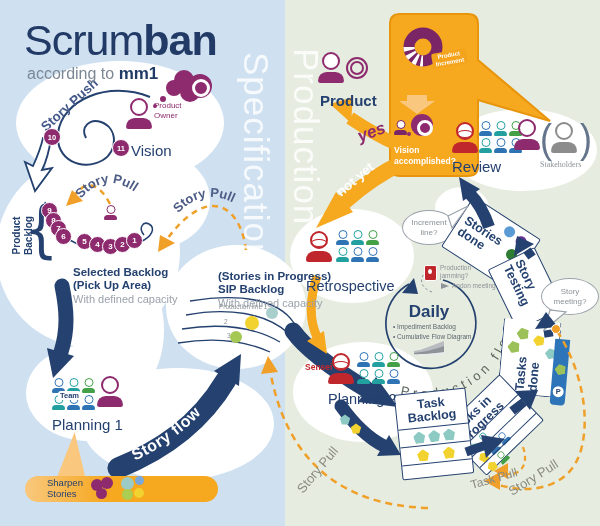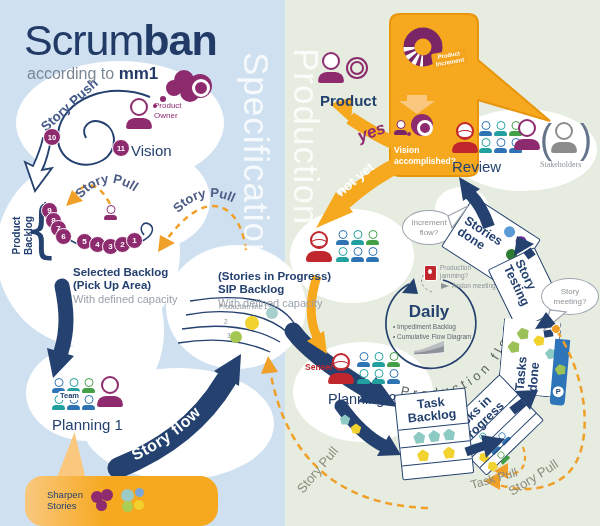--- a/index.html
+++ b/index.html
@@ -192,21 +192,21 @@
       <span class="pp" style="--c:#43a047;"></span>
     <span class="pp" style="--c:#22a0a0;"></span>
       <span class="pp" style="--c:#2e74b5;"></span>
       <span class="pp" style="--c:#2e74b5;"></span>
   </div>
   <div class="teamtag" style="left:58px;top:391px;">Team</div>
   <div class="pp lg" style="--c:#8d2b6e;left:97px;top:376px;"></div>
   <div class="lab lab15" style="left:52px;top:416px;">Planning 1</div>
 
   <div class="abs" style="left:56px;top:432px;width:30px;height:48px;background:#f9c87e;clip-path:polygon(0 100%,62% 0,100% 100%);"></div>
-  <div class="abs" style="left:25px;top:476px;width:193px;height:50px;border-radius:18px;background:linear-gradient(90deg,#f9c87e,#f6a81f 42%);display:flex;align-items:center;gap:7px;padding:0 0 0 22px;box-sizing:border-box;">
+  <div class="abs" style="left:25px;top:476px;width:193px;height:26px;border-radius:18px;background:linear-gradient(90deg,#f9c87e,#f6a81f 42%);display:flex;align-items:center;gap:7px;padding:0 0 0 22px;box-sizing:border-box;">
     <div style="font-size:9.5px;color:#24416f;line-height:1.15;">
       <div>Sharpen</div>
         <div>Stories</div>
     </div>
     <div style="position:relative;width:24px;height:25px;">
       <span class="dot" style="left:1px;top:2px;width:12px;height:12px;background:#8d2b6e;"></span>
       <span class="dot" style="left:11px;top:0;width:12px;height:12px;background:#8d2b6e;"></span>
       <span class="dot" style="left:6px;top:11px;width:11px;height:11px;background:#8d2b6e;"></span>
     </div>
     <div style="position:relative;width:26px;height:26px;">
@@ -256,25 +256,26 @@
       <span class="gl"></span>
     </div>
   <div class="team" style="left:336px;top:230px;">
     <span class="pp" style="--c:#2e74b5;"></span>
       <span class="pp" style="--c:#22a0a0;"></span>
       <span class="pp" style="--c:#43a047;"></span>
     <span class="pp" style="--c:#22a0a0;"></span>
       <span class="pp" style="--c:#2e74b5;"></span>
       <span class="pp" style="--c:#2e74b5;"></span>
   </div>
+  <div class="lab lab14" style="left:306px;top:278px;">Retrospective</div>
 
   <div class="bubble" style="left:402px;top:210px;width:52px;height:33px;">
     <div>
         <div>Increment</div>
-        <div>flow?</div>
+        <div>line?</div>
       </div>
   </div>
 
   <div class="lab" style="left:403px;top:302px;width:52px;text-align:center;font-size:17px;font-weight:600;">Daily</div>
   <div class="tiny abs" style="left:393px;top:323px;color:#5c6670;">• Impediment Backlog</div>
   <div class="tiny abs" style="left:393px;top:333px;color:#5c6670;">• Cumulative Flow Diagram</div>
   <svg style="left:414px;top:341px;" width="30" height="14" viewBox="0 0 30 14">
     <path d="M0 14 L0 10 C 8 9 14 6 22 3 L30 0 L30 14 Z" fill="#b9bdc1"></path>
     <path d="M0 14 L0 12 C 10 11 18 9 30 5 L30 14 Z" fill="#8d9398"></path>
     <path d="M0 14 L30 14 L30 11 C 20 12.5 8 13.2 0 13.2 Z" fill="#e8eaec"></path>

